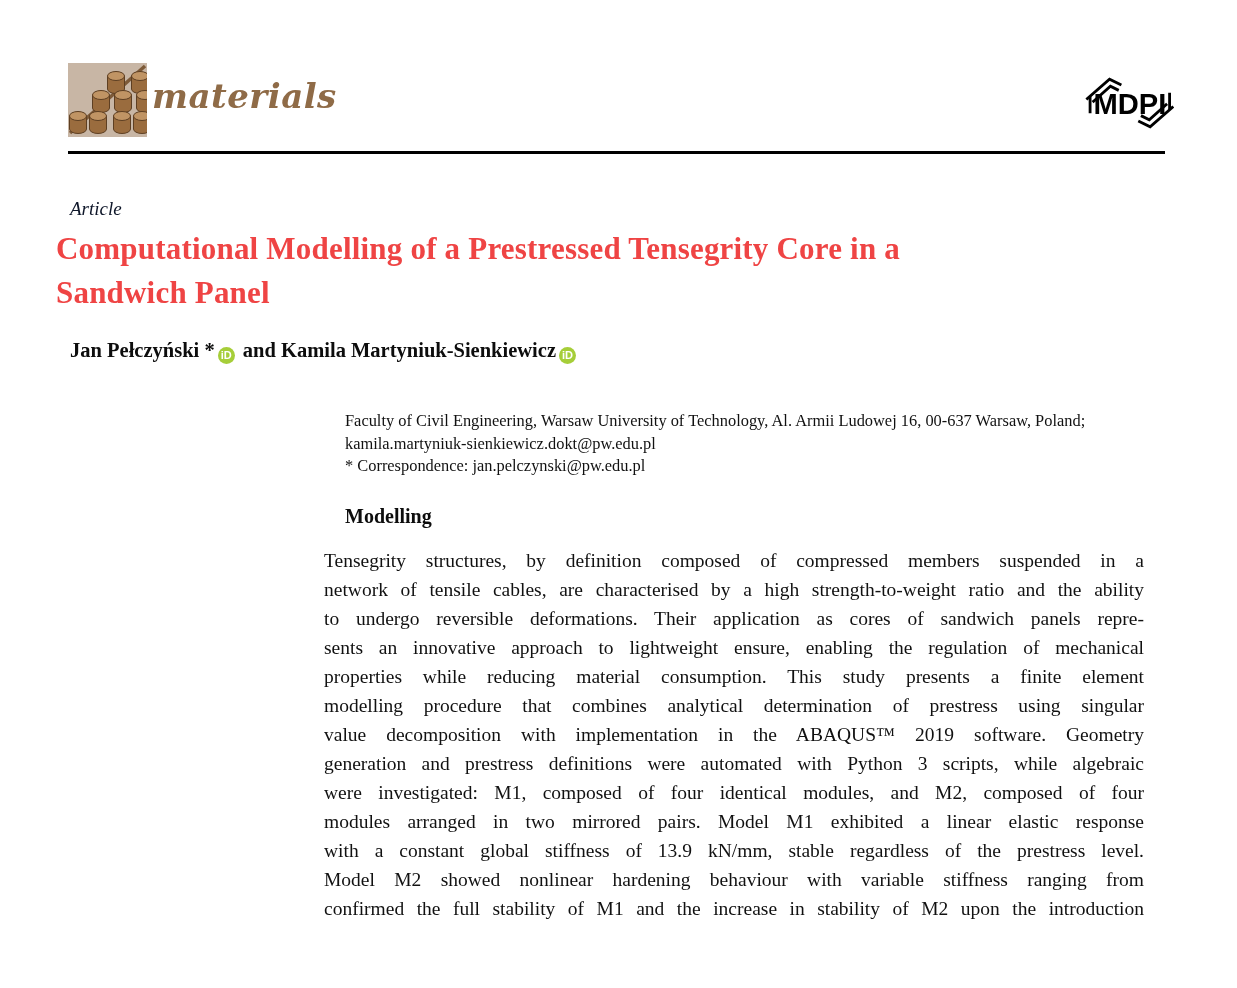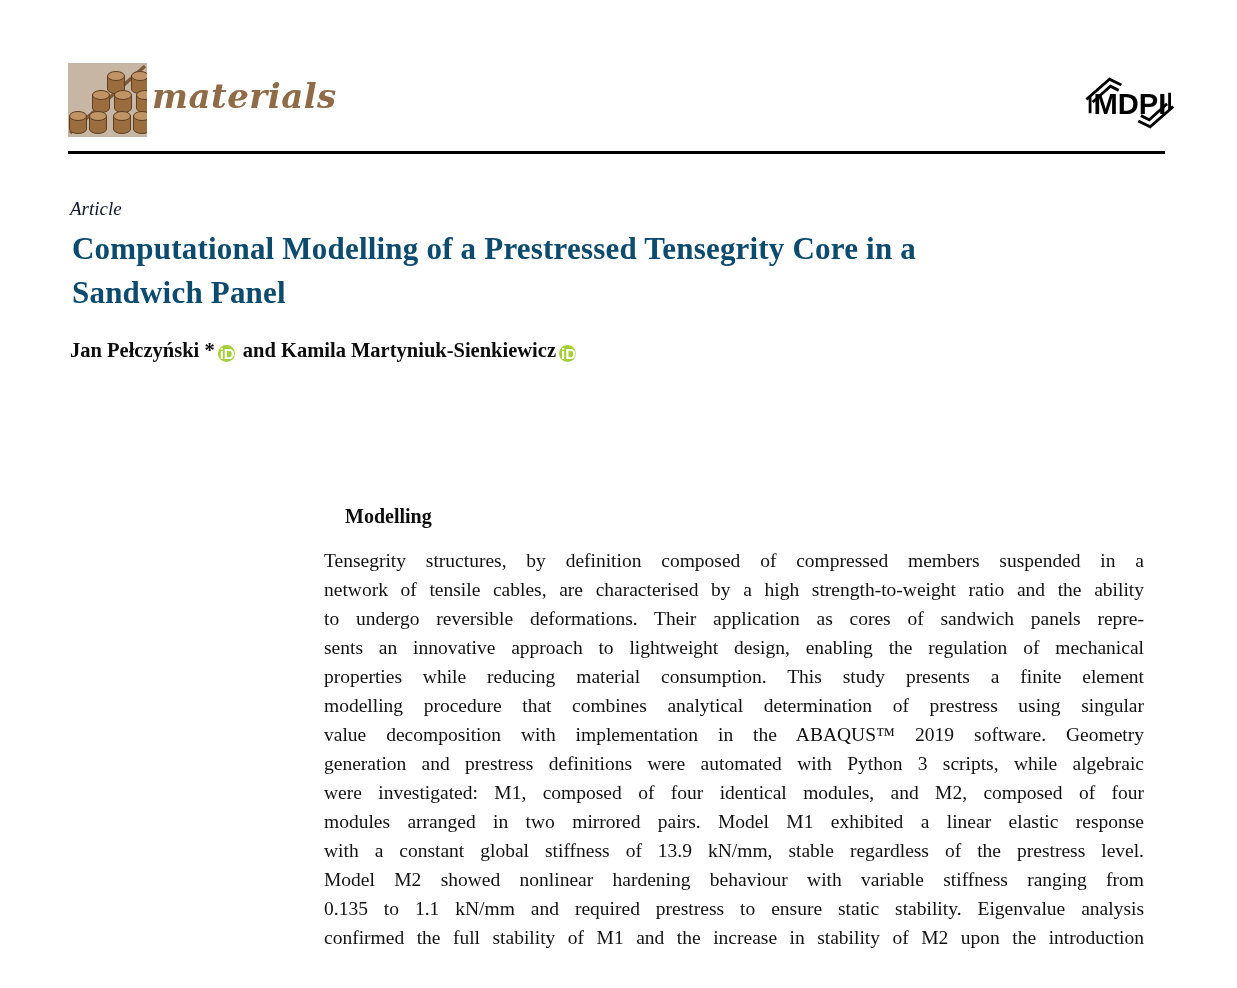--- a/index.html
+++ b/index.html
@@ -8,26 +8,26 @@
 
   
   .logo-box{position:absolute;left:68px;top:63px;width:79px;height:74px;}
   .wordmark{position:absolute;left:152px;top:76px;font-family:"DejaVu Serif",serif;
             font-style:italic;font-weight:bold;font-size:34px;color:#8f6b47;letter-spacing:.5px;}
   .mdpi-logo{position:absolute;left:1068px;top:70px;width:106px;height:66px;}
   .header-rule{position:absolute;left:68px;top:151px;width:1097px;height:3px;background:#000;}
 
   
   .article-label{position:absolute;left:70px;top:198px;font-style:italic;font-size:19px;color:#0f172a;}
-  .paper-title{position:absolute;left:72px;top:227px;width:1105px;font-weight:bold;
-               font-size:31px;line-height:44px;color:#0c4a6e;letter-spacing:.2px;}
+  .paper-title{position:absolute;left:56px;top:227px;width:1105px;font-weight:bold;
+               font-size:31px;line-height:44px;color:#ef4444;letter-spacing:.2px;}
   .authors{position:absolute;left:70px;top:339px;font-size:20.5px;font-weight:bold;color:#0d0d0d;}
   .orcid{display:inline-block;width:17px;height:17px;border-radius:50%;background:#A6CE39;
-         color:#fff;font-family:"Liberation Sans",sans-serif;font-weight:bold;font-size:15px;
-         line-height:17px;text-align:right;vertical-align:-2px;margin:0 3px;font-style:normal;}
+         color:#fff;font-family:"Liberation Sans",sans-serif;font-weight:bold;font-size:11px;
+         line-height:17px;text-align:center;vertical-align:-2px;margin:0 3px;font-style:normal;}
 
   
   .affiliation{position:absolute;left:345px;top:410px;width:830px;font-size:16.4px;
                line-height:22.5px;color:#111;}
   .abstract-heading{position:absolute;left:345px;top:505px;font-size:20px;font-weight:bold;color:#0d0d0d;}
   .abstract-body{position:absolute;left:324px;top:546px;width:820px;font-size:19.5px;
                  line-height:29px;color:#111;}
   .abs-line{text-align:justify;text-align-last:justify;}
 </style>
 </head>
@@ -93,32 +93,36 @@
     <span>Sandwich Panel</span>
   </h1>
 
   <div class="authors">
     <span>Jan Pełczyński</span>
     <span>*</span><span class="orcid">iD</span>
     <span>and</span>
     <span>Kamila Martyniuk-Sienkiewicz</span><span class="orcid">iD</span>
   </div>
 
+  <div class="affiliation">
+    <div>Faculty of Civil Engineering, Warsaw University of Technology, Al. Armii Ludowej 16, 00-637 Warsaw, Poland;</div>
+    <div>kamila.martyniuk-sienkiewicz.dokt@pw.edu.pl</div>
+    <div>* Correspondence: jan.pelczynski@pw.edu.pl</div>
+  </div>
 
   <div class="abstract-heading">Modelling</div>
   <div class="abstract-body">
     <div class="abs-line">Tensegrity structures, by definition composed of compressed members suspended in a</div>
     <div class="abs-line">network of tensile cables, are characterised by a high strength-to-weight ratio and the ability</div>
     <div class="abs-line">to undergo reversible deformations.  Their application as cores of sandwich panels repre-</div>
-    <div class="abs-line">sents an innovative approach to lightweight design, enabling the regulation of mechanical</div>
+    <div class="abs-line">sents an innovative approach to lightweight ensure, enabling the regulation of mechanical</div>
     <div class="abs-line">properties while reducing material consumption.  This study presents a finite element</div>
     <div class="abs-line">modelling procedure that combines analytical determination of prestress using singular</div>
     <div class="abs-line">value decomposition with implementation in the ABAQUS™ 2019 software.  Geometry</div>
     <div class="abs-line">generation and prestress definitions were automated with Python 3 scripts, while algebraic</div>
     <div class="abs-line">were investigated: M1, composed of four identical modules, and M2, composed of four</div>
     <div class="abs-line">modules arranged in two mirrored pairs.  Model M1 exhibited a linear elastic response</div>
     <div class="abs-line">with a constant global stiffness of 13.9 kN/mm, stable regardless of the prestress level.</div>
     <div class="abs-line">Model M2 showed nonlinear hardening behaviour with variable stiffness ranging from</div>
-    <div class="abs-line">0.135 to 1.1 kN/mm and required prestress to ensure static stability. Eigenvalue analysis</div>
     <div class="abs-line">confirmed the full stability of M1 and the increase in stability of M2 upon the introduction</div>
   </div>
 
 </div>
 
 </body></html>

